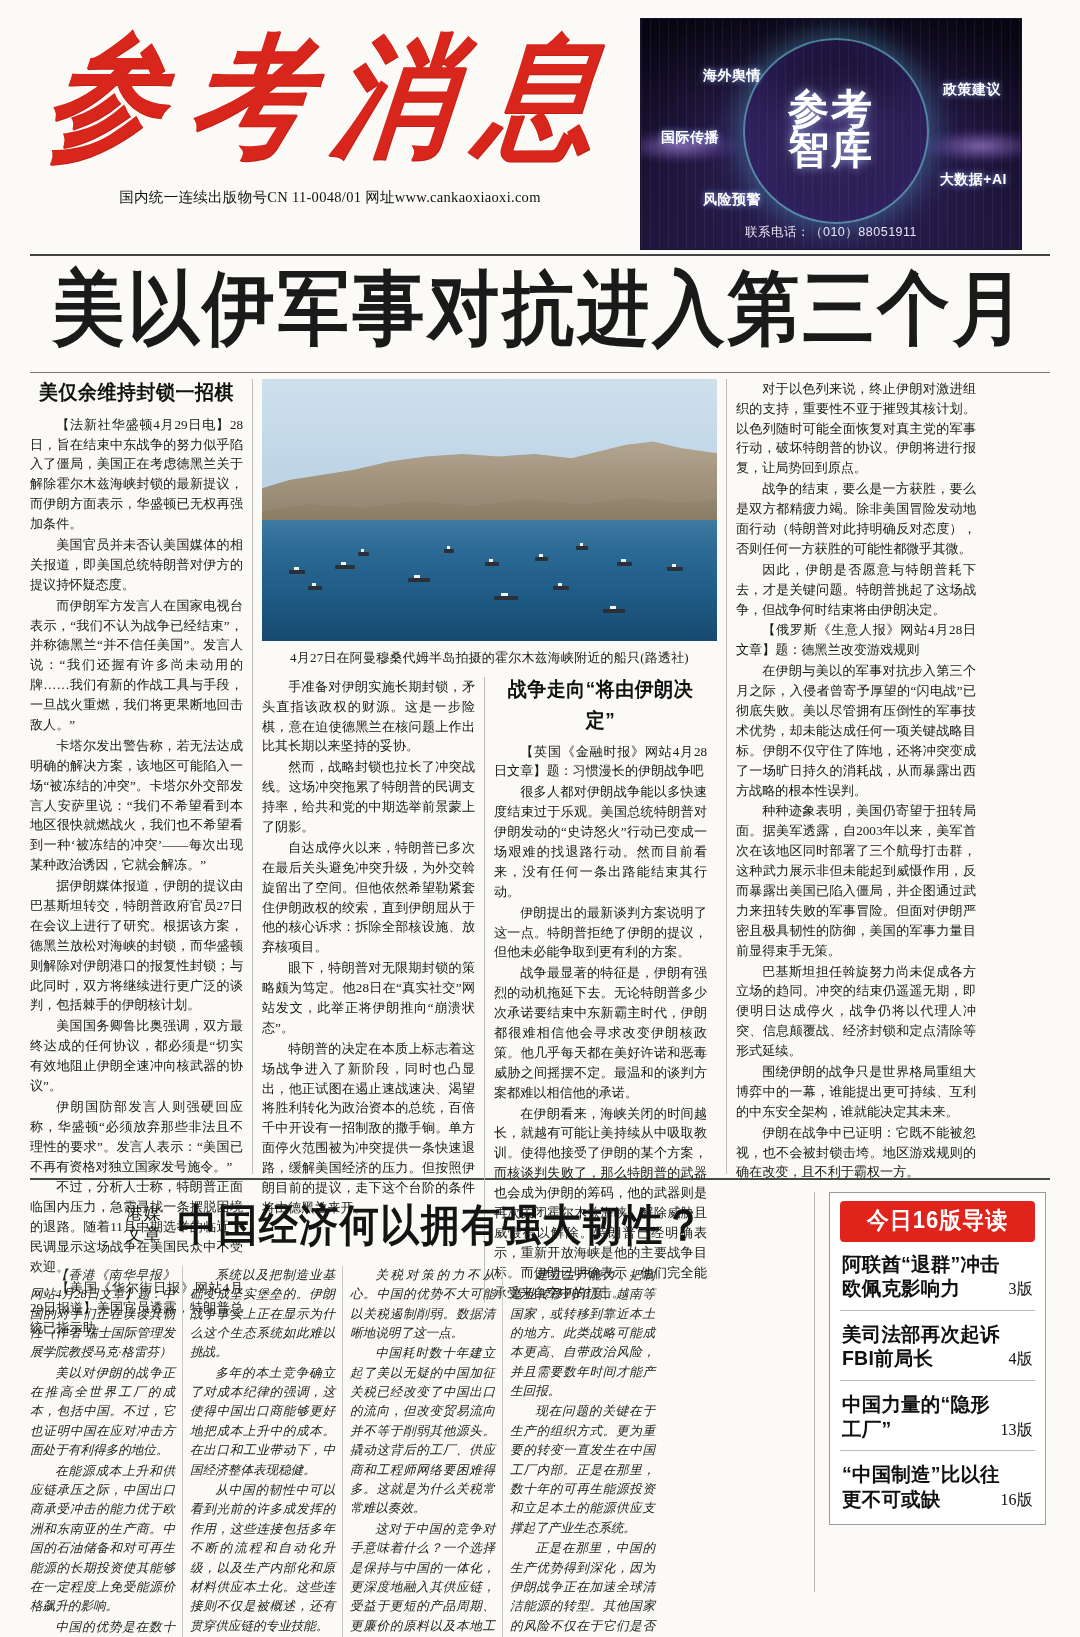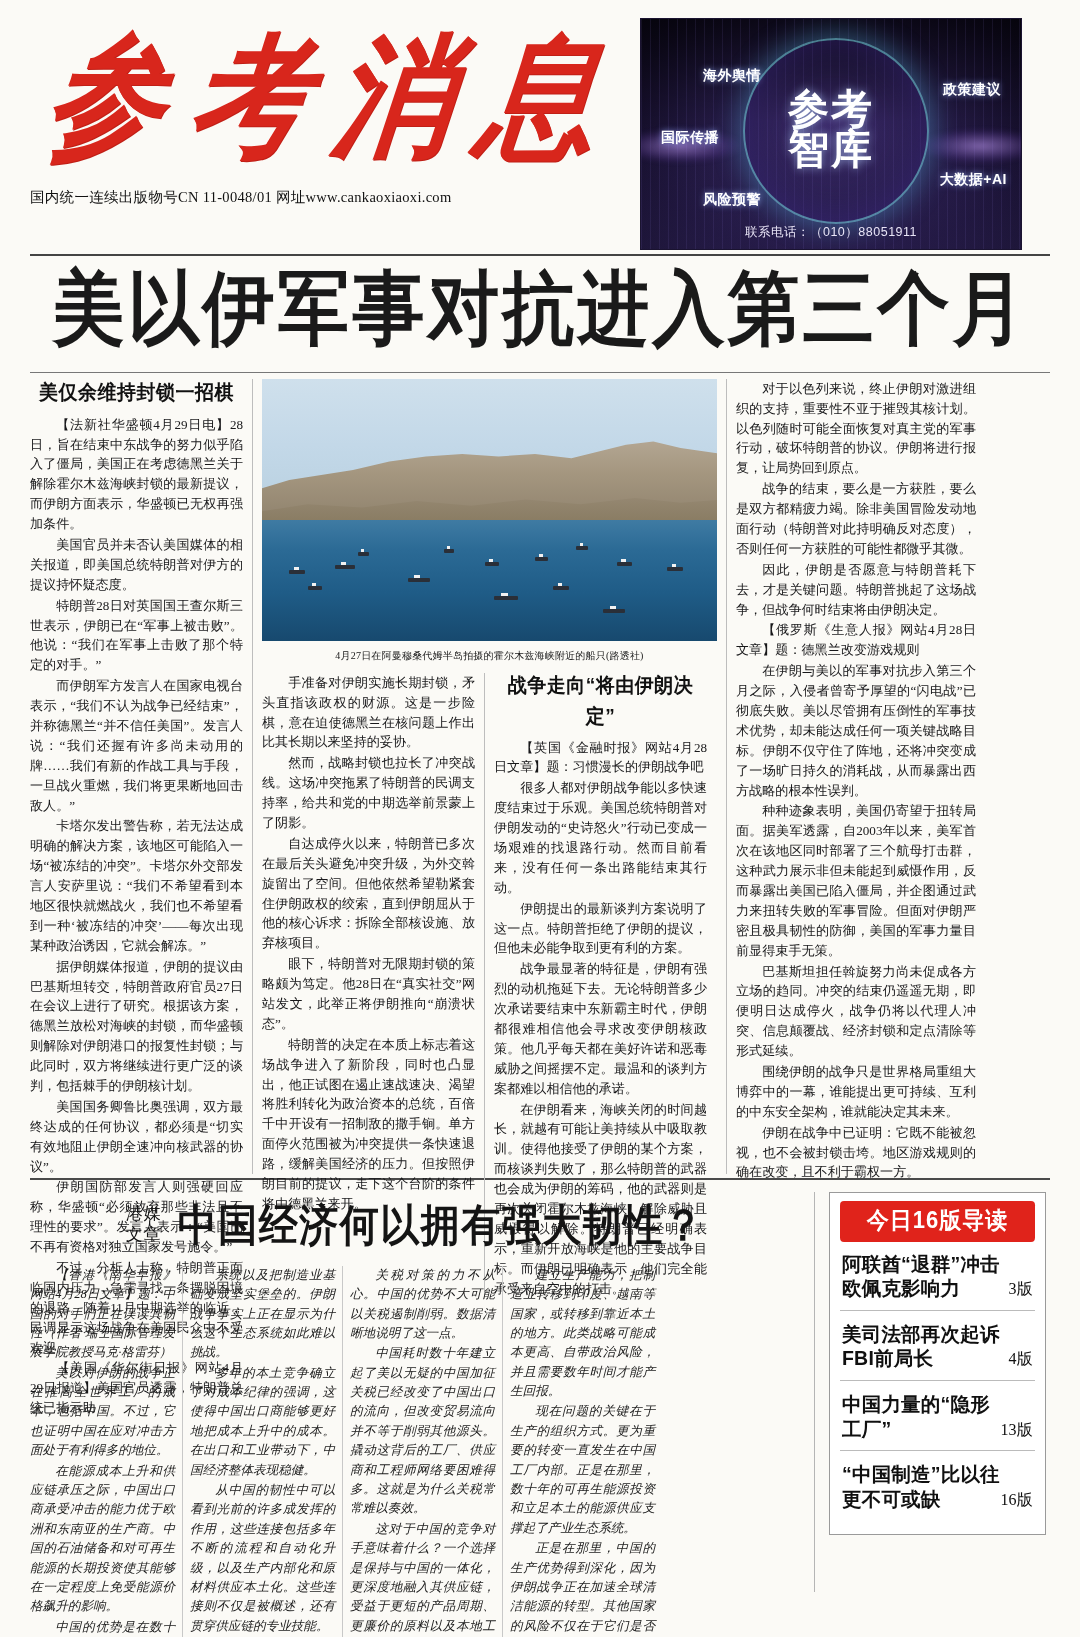--- a/index.html
+++ b/index.html
@@ -77,20 +77,21 @@
     letter-spacing: 0.5px;
   }
   .datebox div:nth-child(2) { letter-spacing: 6px; }
   .datebox div:nth-child(3) { letter-spacing: 1.5px; }
   .pubinfo {
     margin-top: 10px;
     font-size: 14.5px;
     color: #111;
     letter-spacing: 0.3px;
     white-space: nowrap;
+    text-align: center;
   }
 
   
   .banner {
     width: 382px;
     margin-left: 10px;
     height: 232px;
     position: relative;
     overflow: hidden;
     background:
@@ -241,21 +242,21 @@
     height: 4px;
     border-radius: 1px;
   }
   .boat::before {
     content: ""; position: absolute;
     left: 30%; top: -3px; width: 28%; height: 3px;
     background: #f2f2f2;
   }
   .caption {
     text-align: center;
-    font-size: 10px;
+    font-size: 13px;
     color: #1a1a1a;
     padding: 8px 0 10px;
     font-family: "Liberation Serif", "DejaVu Serif", serif;
     letter-spacing: 0.2px;
   }
   .center-cols { display: flex; }
   .c2 { width: 213px; }
   .c3 { width: 213px; }
   .c4 { width: 240px; }
 
@@ -313,21 +314,21 @@
   
   .index-wrap {
     width: 232px;
     margin-left: 14px;
     border-left: 1px solid #b5b5b5;
     padding-left: 14px;
   }
   .index-box {
     border: 1px solid #9a9a9a;
     background: #fff;
-    padding: 9px 10px 14px;
+    padding: 9px 10px 4px;
   }
   .index-title {
     background: #e0231b;
     color: #fff;
     text-align: center;
     font-family: "Liberation Sans", "DejaVu Sans", sans-serif;
     font-weight: bold;
     font-size: 22px;
     letter-spacing: 1px;
     padding: 4px 0 5px;
@@ -390,21 +391,20 @@
   <div class="headline">美以伊军事对抗进入第三个月</div>
   <div class="rule-under"></div>
 
   <div class="main-area">
 
     <div class="col c1">
       <div class="sub-h">美仅余维持封锁一招棋</div>
       <div id="a1c1">
           <p>【法新社华盛顿4月29日电】28日，旨在结束中东战争的努力似乎陷入了僵局，美国正在考虑德黑兰关于解除霍尔木兹海峡封锁的最新提议，而伊朗方面表示，华盛顿已无权再强加条件。</p>
           <p>美国官员并未否认美国媒体的相关报道，即美国总统特朗普对伊方的提议持怀疑态度。</p>
-          <p>特朗普28日对英国国王查尔斯三世表示，伊朗已在“军事上被击败”。他说：“我们在军事上击败了那个特定的对手。”</p>
           <p>而伊朗军方发言人在国家电视台表示，“我们不认为战争已经结束”，并称德黑兰“并不信任美国”。发言人说：“我们还握有许多尚未动用的牌……我们有新的作战工具与手段，一旦战火重燃，我们将更果断地回击敌人。”</p>
           <p>卡塔尔发出警告称，若无法达成明确的解决方案，该地区可能陷入一场“被冻结的冲突”。卡塔尔外交部发言人安萨里说：“我们不希望看到本地区很快就燃战火，我们也不希望看到一种‘被冻结的冲突’——每次出现某种政治诱因，它就会解冻。”</p>
           <p>据伊朗媒体报道，伊朗的提议由巴基斯坦转交，特朗普政府官员27日在会议上进行了研究。根据该方案，德黑兰放松对海峡的封锁，而华盛顿则解除对伊朗港口的报复性封锁；与此同时，双方将继续进行更广泛的谈判，包括棘手的伊朗核计划。</p>
           <p>美国国务卿鲁比奥强调，双方最终达成的任何协议，都必须是“切实有效地阻止伊朗全速冲向核武器的协议”。</p>
           <p>伊朗国防部发言人则强硬回应称，华盛顿“必须放弃那些非法且不理性的要求”。发言人表示：“美国已不再有资格对独立国家发号施令。”</p>
           <p>不过，分析人士称，特朗普正面临国内压力，急需寻找一条摆脱困境的退路。随着11月中期选举的临近，民调显示这场战争在美国民众中不受欢迎。</p>
           <p>【美国《华尔街日报》网站4月29日报道】美国官员透露，特朗普总统已指示助</p>
         </div>
     </div>
 

